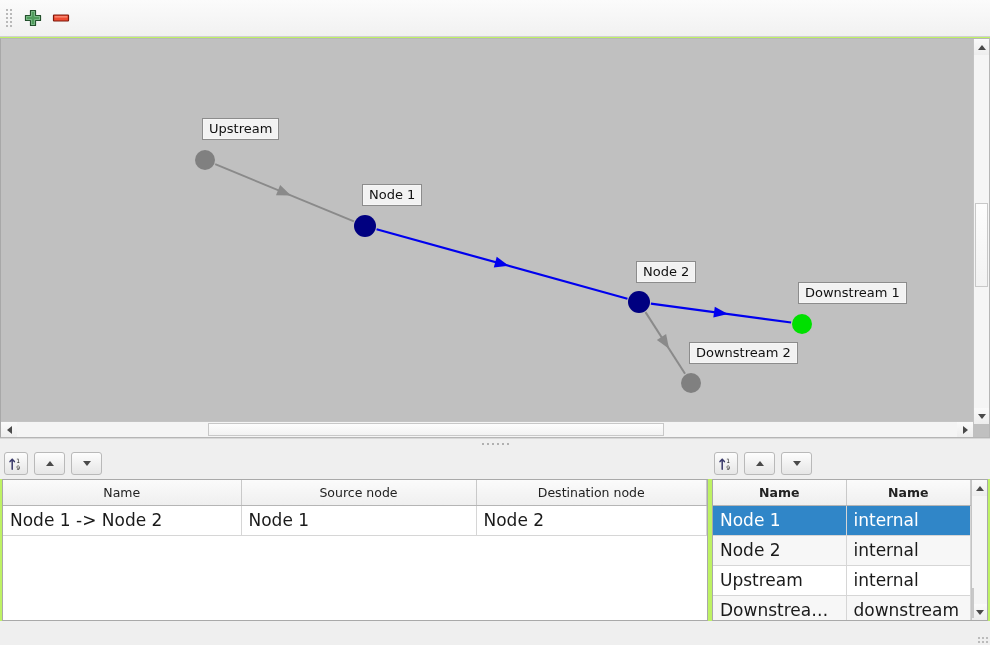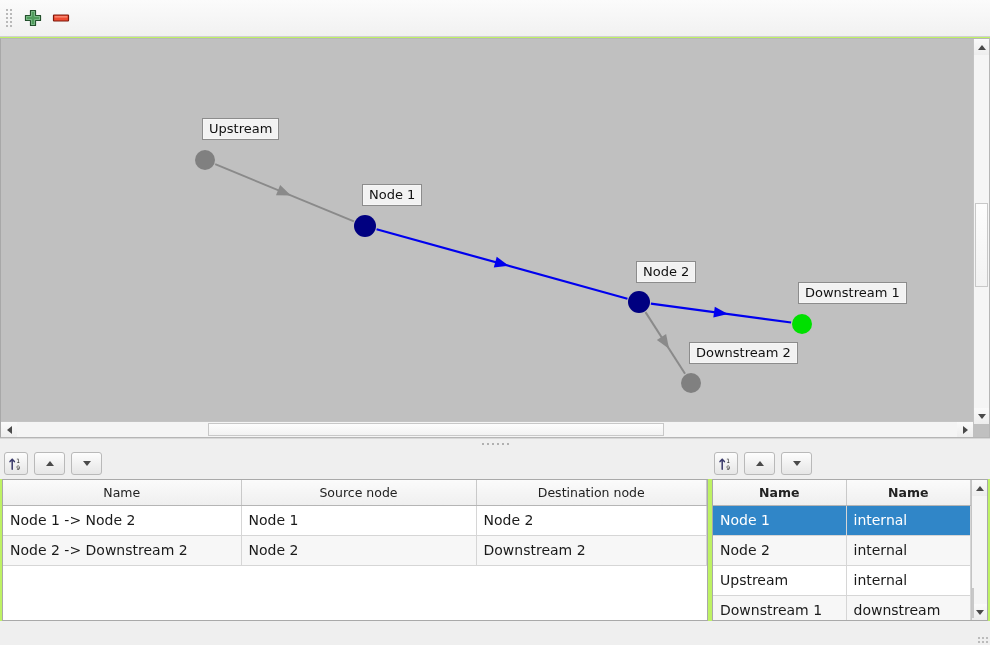--- a/index.html
+++ b/index.html
@@ -190,21 +190,21 @@
     padding: 0 4px;
     cursor: pointer;
     user-select: none;
   }
   table.grid.bold-head th { font-weight: bold; }
   table.grid td {
     height: 30px;
     border-right: 1px solid #d6d6d6;
     border-bottom: 1px solid #d6d6d6;
     padding: 0 7px;
-    font-size: 14px;
+    font-size: 17px;
     color: #1a1a1a;
     white-space: nowrap;
     overflow: hidden;
     text-overflow: ellipsis;
   }
   table.grid tbody tr:nth-child(odd)  td { background: #ffffff; }
   table.grid tbody tr:nth-child(even) td { background: #f7f7f7; }
   table.grid tbody tr.selected td {
     background: #3086c8;
     color: #ffffff;
@@ -373,25 +373,20 @@
                   <th>Source node</th>
                   <th>Destination node</th>
                 </tr>
               </thead>
             <tbody id="edges-body">
                 <tr>
                   <td>Node 1 -&gt; Node 2</td>
                   <td>Node 1</td>
                   <td>Node 2</td>
                 </tr>
-                <tr>
-                  <td>Node 2 -&gt; Downstream 2</td>
-                  <td>Node 2</td>
-                  <td>Downstream 2</td>
-                </tr>
               </tbody>
           </table>
         </div>
       </div>
     </div>
 
     <div class="pane pane-right">
       <div class="pane-toolbar">
         <div class="sq-btn">
           <svg width="16" height="16" viewBox="0 0 16 16">

